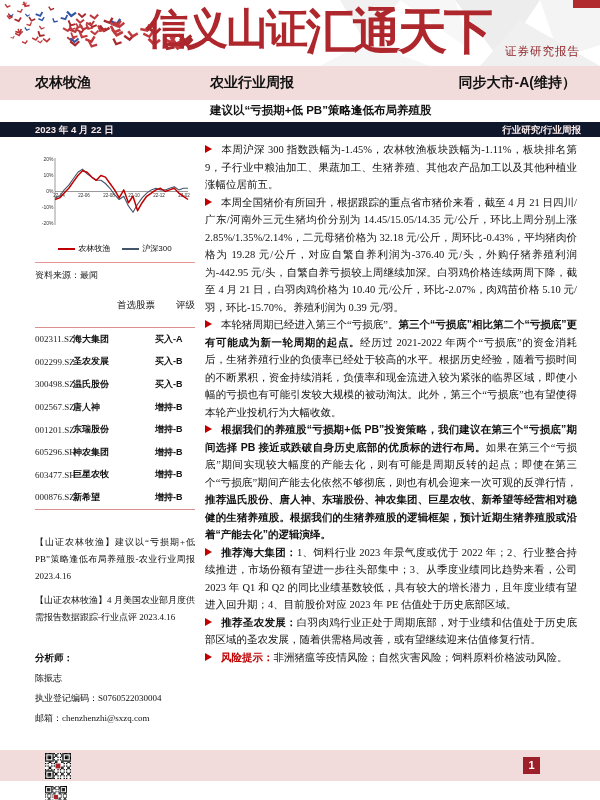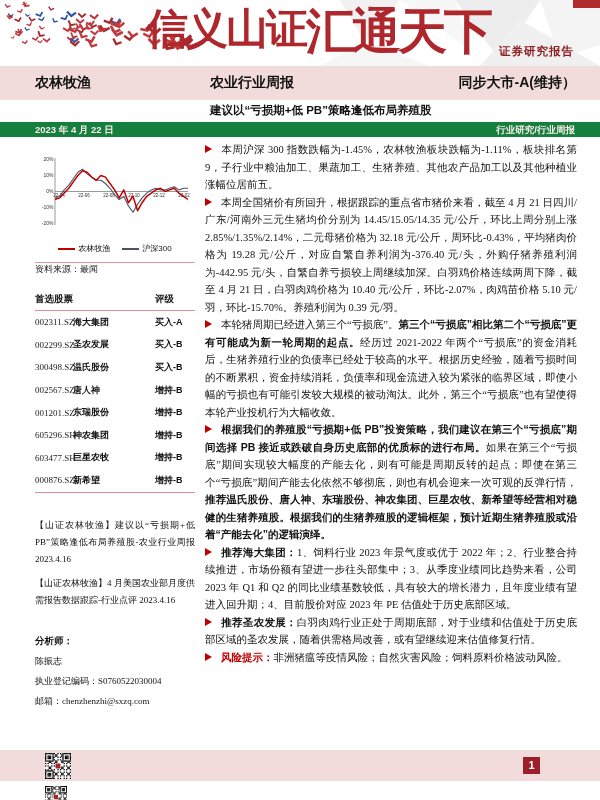--- a/index.html
+++ b/index.html
@@ -6,48 +6,48 @@
   #page{position:relative;width:600px;height:800px;background:#ffffff;overflow:hidden;
         font-family:"Liberation Serif",serif;color:#111;}
 
   
   .header{position:absolute;left:0;top:0;width:600px;height:66px;border-radius:20px;}
   .gray-pattern{position:absolute;right:0;top:0;}
   .birds{position:absolute;left:0;top:0;}
   .brand{position:absolute;left:146px;top:-6px;white-space:nowrap;color:#ae272c;font-weight:bold;}
   .brand .p1{font-size:42px;letter-spacing:-2px;}
   .brand .p2{font-size:49px;letter-spacing:-3px;position:relative;top:5px;}
-  .report-type{position:absolute;right:26px;top:44px;font-size:11.5px;font-weight:bold;color:#8e1f24;
+  .report-type{position:absolute;right:20px;top:44px;font-size:11.5px;font-weight:normal;color:#8e1f24;
                letter-spacing:1px;font-family:"Liberation Sans",sans-serif;}
   .corner-accent{position:absolute;right:0;top:0;width:27px;height:8px;background:#b02a2e;}
 
   
   .band-pink{position:absolute;left:0;top:66px;width:600px;height:34px;background:#f2dcdb;}
   .band-pink .sector{position:absolute;left:35px;top:8px;font-size:14px;font-weight:bold;font-family:"Liberation Sans",sans-serif;}
   .band-pink .report-name{position:absolute;left:210px;top:8px;font-size:14px;font-weight:bold;font-family:"Liberation Sans",sans-serif;}
   .band-pink .rating-label{position:absolute;right:24px;top:8px;font-size:14px;font-weight:bold;font-family:"Liberation Sans",sans-serif;}
   .subtitle{position:absolute;left:210px;top:103px;font-size:11.5px;font-weight:bold;font-family:"Liberation Sans",sans-serif;}
-  .band-date{position:absolute;left:0;top:122px;width:600px;height:15px;background:#15803d;
+  .band-date{position:absolute;left:0;top:122px;width:600px;height:15px;background:#0f172a;
              font-size:9.5px;font-weight:bold;line-height:15px;color:#fbecea;font-family:"Liberation Sans",sans-serif;}
   .band-date .date{position:absolute;left:35px;}
-  .band-date .category{position:absolute;right:25px;}
+  .band-date .category{position:absolute;right:19px;}
 
   
   .sidebar{position:absolute;left:35px;top:143px;width:160px;}
   .chart-title{font-size:9.5px;font-weight:bold;text-align:center;font-family:"Liberation Sans",sans-serif;
                padding-bottom:4px;border-bottom:1.5px solid #e59795;}
   .chart-wrap{margin-top:10px;text-align:center;}
   .legend{display:flex;justify-content:center;gap:12px;font-size:8px;margin-top:1px;font-family:"Liberation Sans",sans-serif;}
   .legend .sw{display:inline-block;width:17px;height:2.2px;vertical-align:middle;margin-right:3px;}
   .sw-red{background:#c00000;}
   .sw-blue{background:#44546a;}
-  .source{font-size:9px;margin-top:8px;border-top:1.2px solid #e59795;color:#222;}
+  .source{font-size:9px;margin-top:8px;padding-top:6px;border-top:1.2px solid #e59795;color:#222;}
 
   .stocks{margin-top:17px;font-family:"Liberation Sans",sans-serif;}
-  .shead{display:flex;font-size:9.5px;font-weight:bold;padding-bottom:4px;border-bottom:1.5px solid #d98f8d;}
+  .shead{display:flex;font-size:9.5px;font-weight:normal;padding-bottom:15px;border-bottom:1.5px solid #d98f8d;text-align:right;}
   .shead .h-title{flex:1;}
   .shead .h-rating{width:40px;}
   .stable-body{border-bottom:1.5px solid #d98f8d;}
   .srow{display:flex;align-items:center;height:22.6px;font-size:9px;}
   .srow .code{width:38px;font-family:"Liberation Serif",serif;color:#222;}
   .srow .name{flex:1;font-weight:bold;}
   .srow .rat{width:40px;font-weight:bold;}
 
   .reports{margin-top:24px;font-size:9px;}
   .reports-title{font-weight:bold;font-size:9.5px;font-family:"Liberation Sans",sans-serif;}

